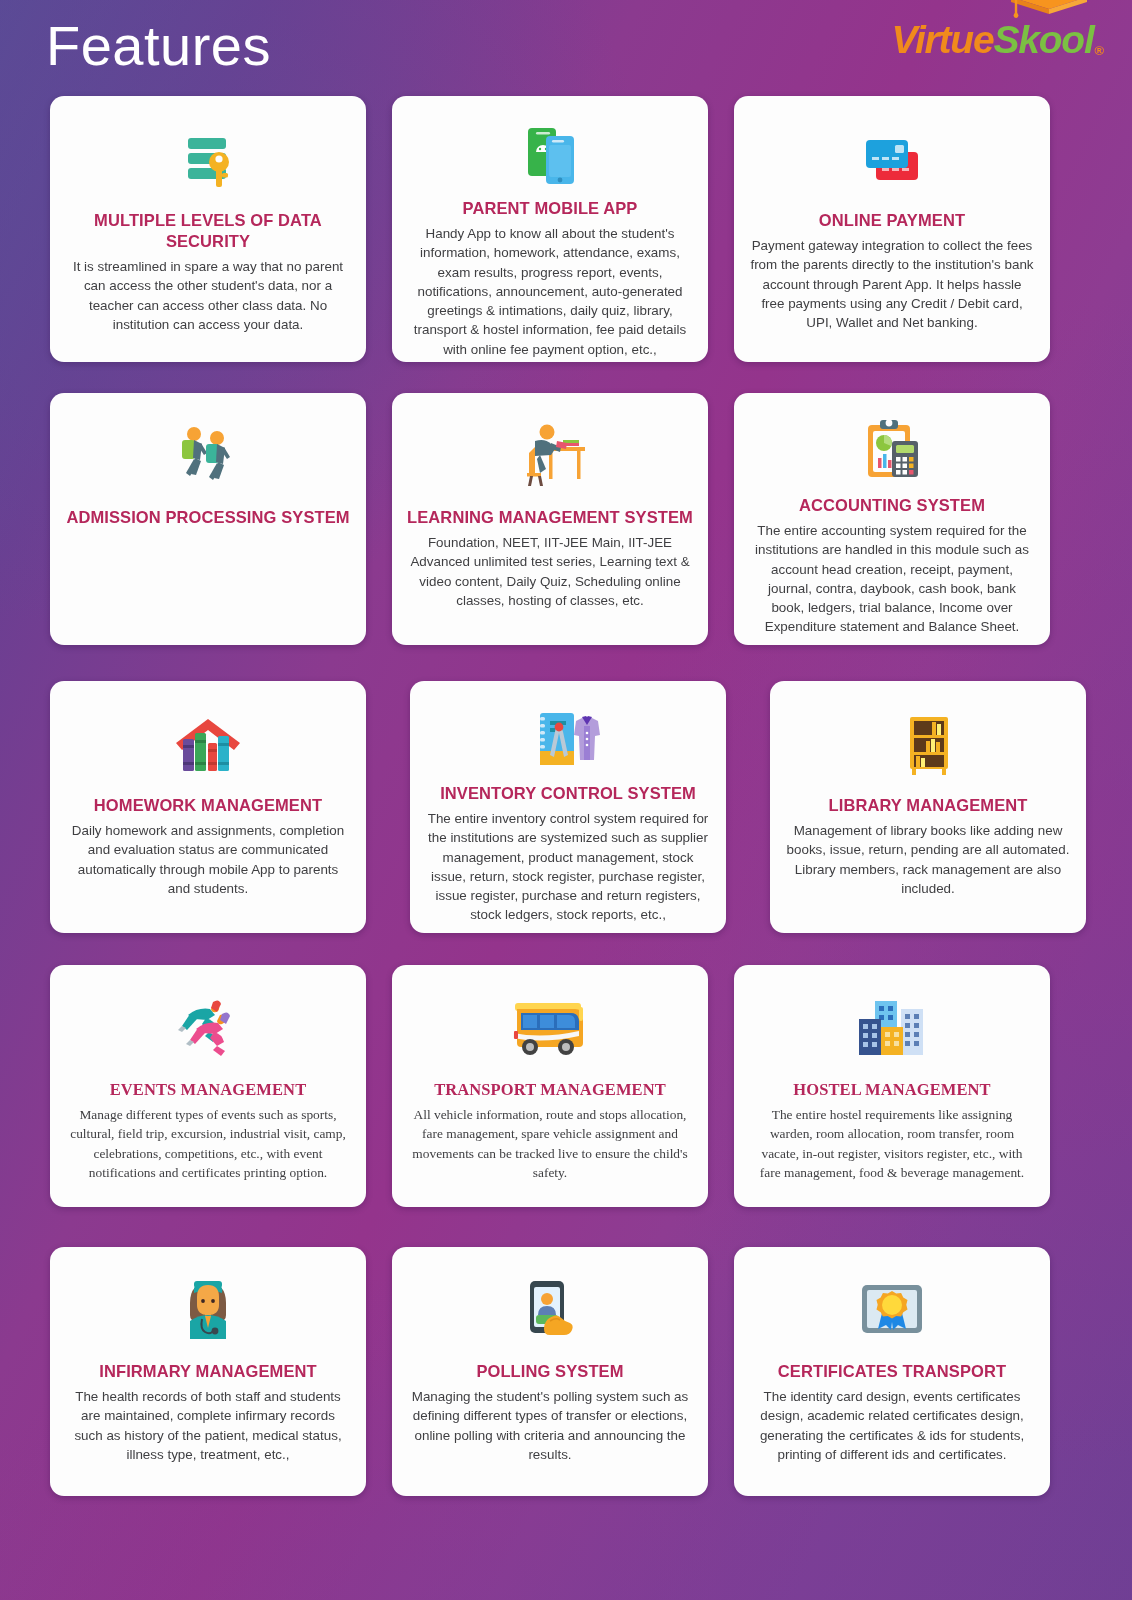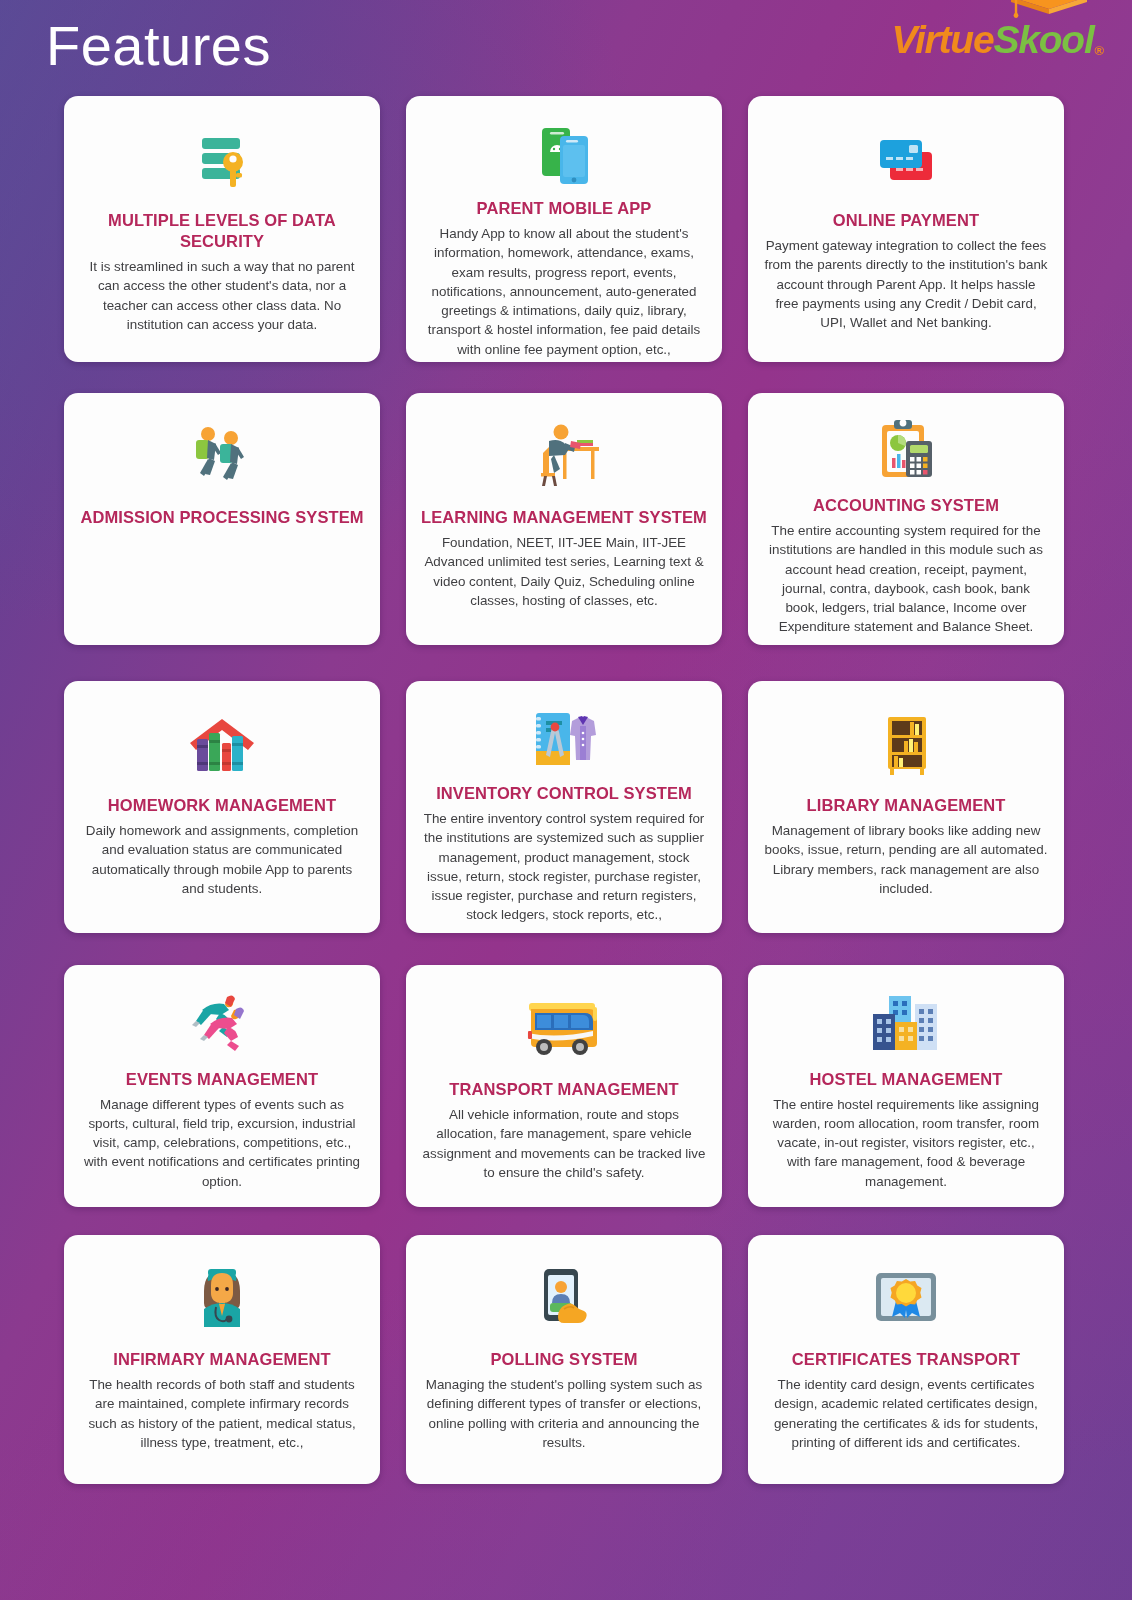--- a/index.html
+++ b/index.html
@@ -87,21 +87,21 @@
   
   .grid {
     position: absolute;
     left: 0;
     top: 96px;
     width: 1132px;
   }
   .row {
     display: flex;
     justify-content: flex-start;
-    padding-left: 64px;
+    padding-left: 50px;
     box-sizing: border-box;
   }
   .card {
     width: 316px;
     margin-right: 26px;
     background: #fdfdfd;
     border-radius: 14px;
     box-shadow: 0 2px 6px rgba(40,10,60,0.28);
     box-sizing: border-box;
     padding: 16px 12px 16px 12px;
@@ -137,23 +137,23 @@
     text-align: center;
     margin: 0;
     padding: 0 4px;
   }
 
   
   .row-1 { margin-bottom: 31px; }
   .row-1 .card { height: 266px; }
   .row-2 { margin-bottom: 36px; }
   .row-2 .card { height: 252px; }
-  .row-3 { margin-bottom: 32px; }
+  .row-3 { margin-bottom: 32px; gap: 18px; }
   .row-3 .card { height: 252px; }
-  .row-4 { margin-bottom: 28px; }
+  .row-4 { margin-bottom: 40px; font-family: Liberation Serif, serif; }
   .row-4 .card { height: 242px; }
   .row-5 .card { height: 249px; }
 </style>
 </head>
 <body>
 
 <div class="page">
   <div class="bg-wash"></div>
 
   <div class="header">
@@ -183,21 +183,21 @@
             <rect x="16" y="14" width="38" height="11" rx="3" fill="#3bb49a"></rect>
             <rect x="16" y="29" width="38" height="11" rx="3" fill="#3bb49a"></rect>
             <rect x="16" y="44" width="38" height="11" rx="3" fill="#3bb49a"></rect>
             <circle cx="47" cy="38" r="10" fill="#f4b223"></circle>
             <circle cx="47" cy="35" r="3.6" fill="#fdfdfd"></circle>
             <rect x="44" y="43" width="6" height="20" rx="2" fill="#f4b223"></rect>
             <rect x="50" y="49" width="6" height="4.5" rx="1.5" fill="#f4b223"></rect>
           </svg>
         </div>
         <div class="card-title">MULTIPLE LEVELS OF DATA SECURITY</div>
-        <div class="card-desc">It is streamlined in such a way that no parent can access the other student's data, nor a teacher can access other class data. No institution can access your data.</div>
+        <div class="card-desc">It is streamlined in spare a way that no parent can access the other student's data, nor a teacher can access other class data. No institution can access your data.</div>
       </div>
 
       <div class="card">
         <div class="card-icon">
           <svg width="72" height="72" viewBox="0 0 72 72">
             <rect x="14" y="10" width="28" height="48" rx="4" fill="#37b34a"></rect>
             <rect x="22" y="14" width="14" height="2.5" rx="1.2" fill="#cdebd2"></rect>
             <path d="M22 34 a7 7 0 0 1 14 0 z" fill="#ffffff"></path>
             <circle cx="26" cy="31" r="1.2" fill="#37b34a"></circle>
             <circle cx="32" cy="31" r="1.2" fill="#37b34a"></circle>

